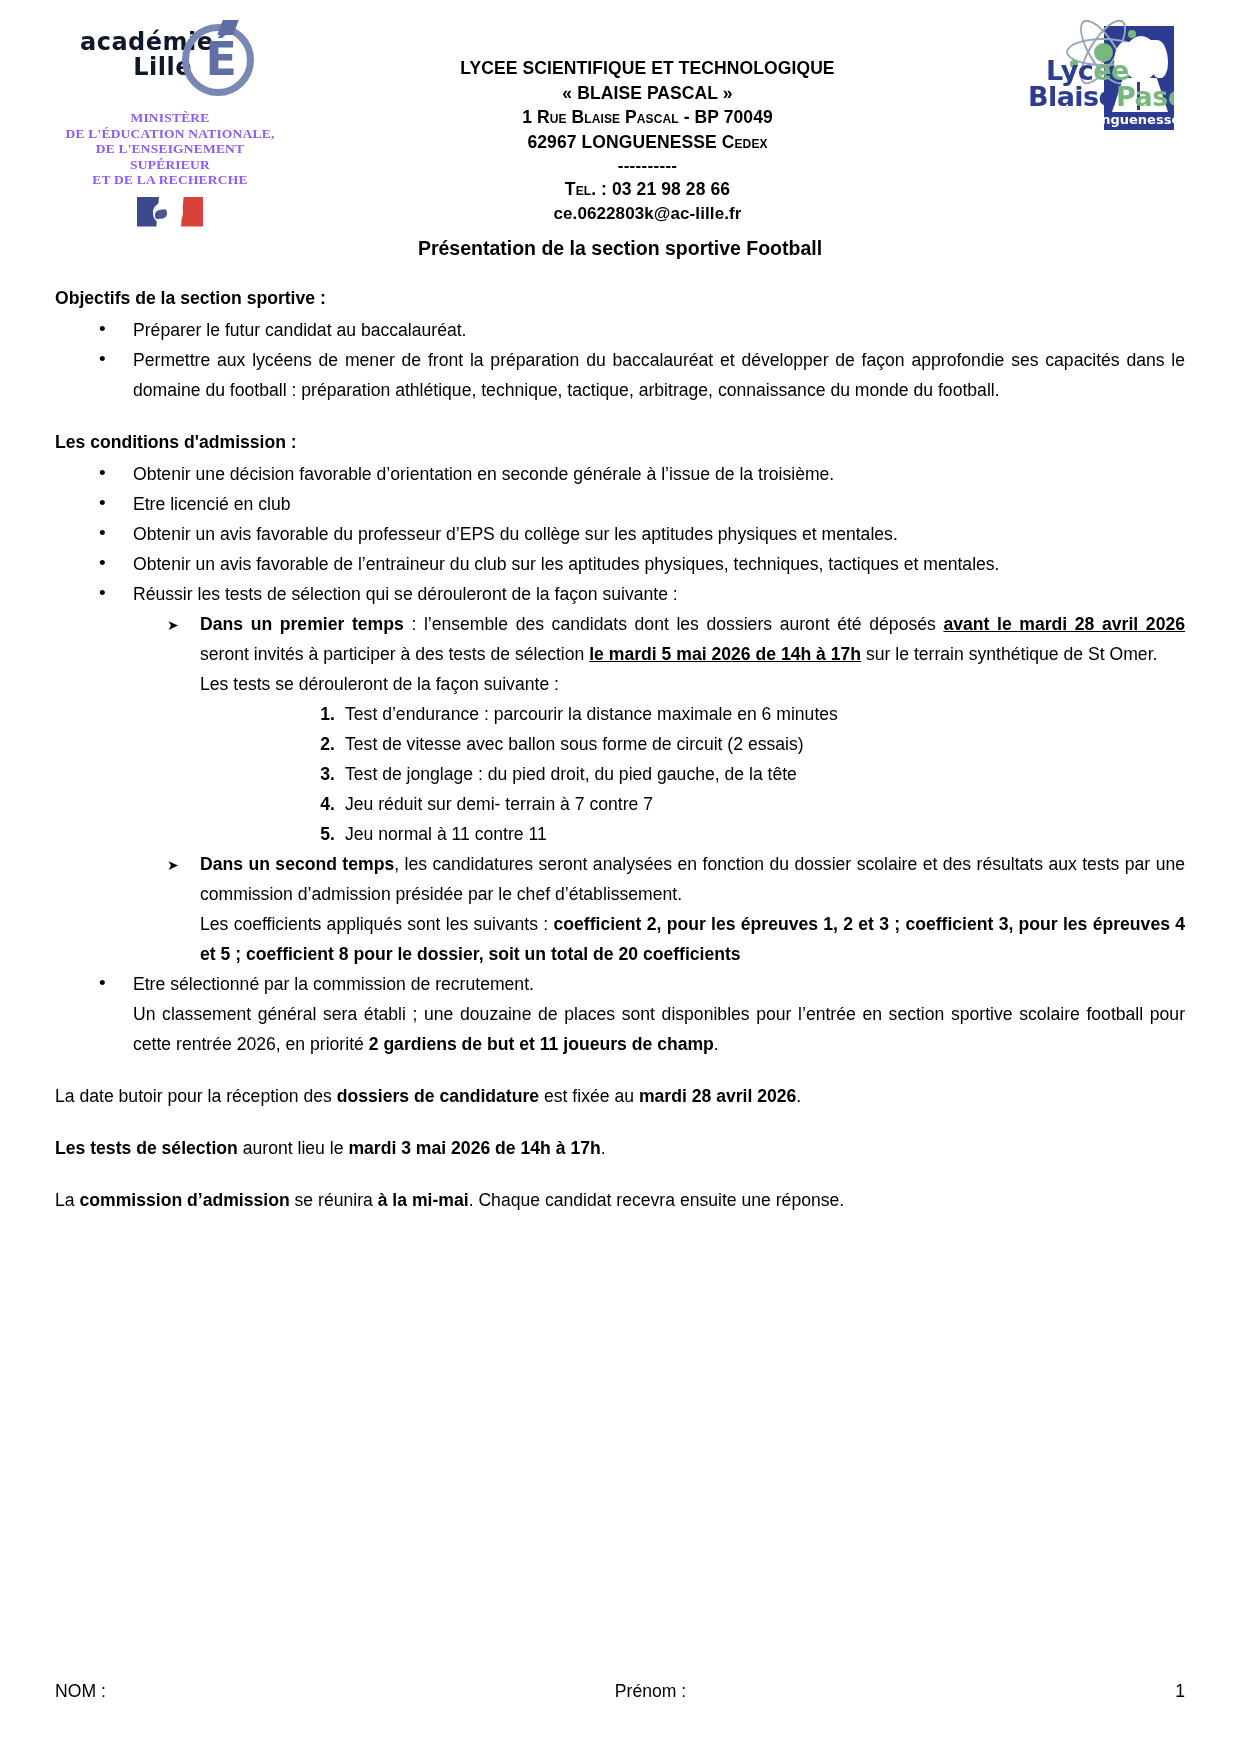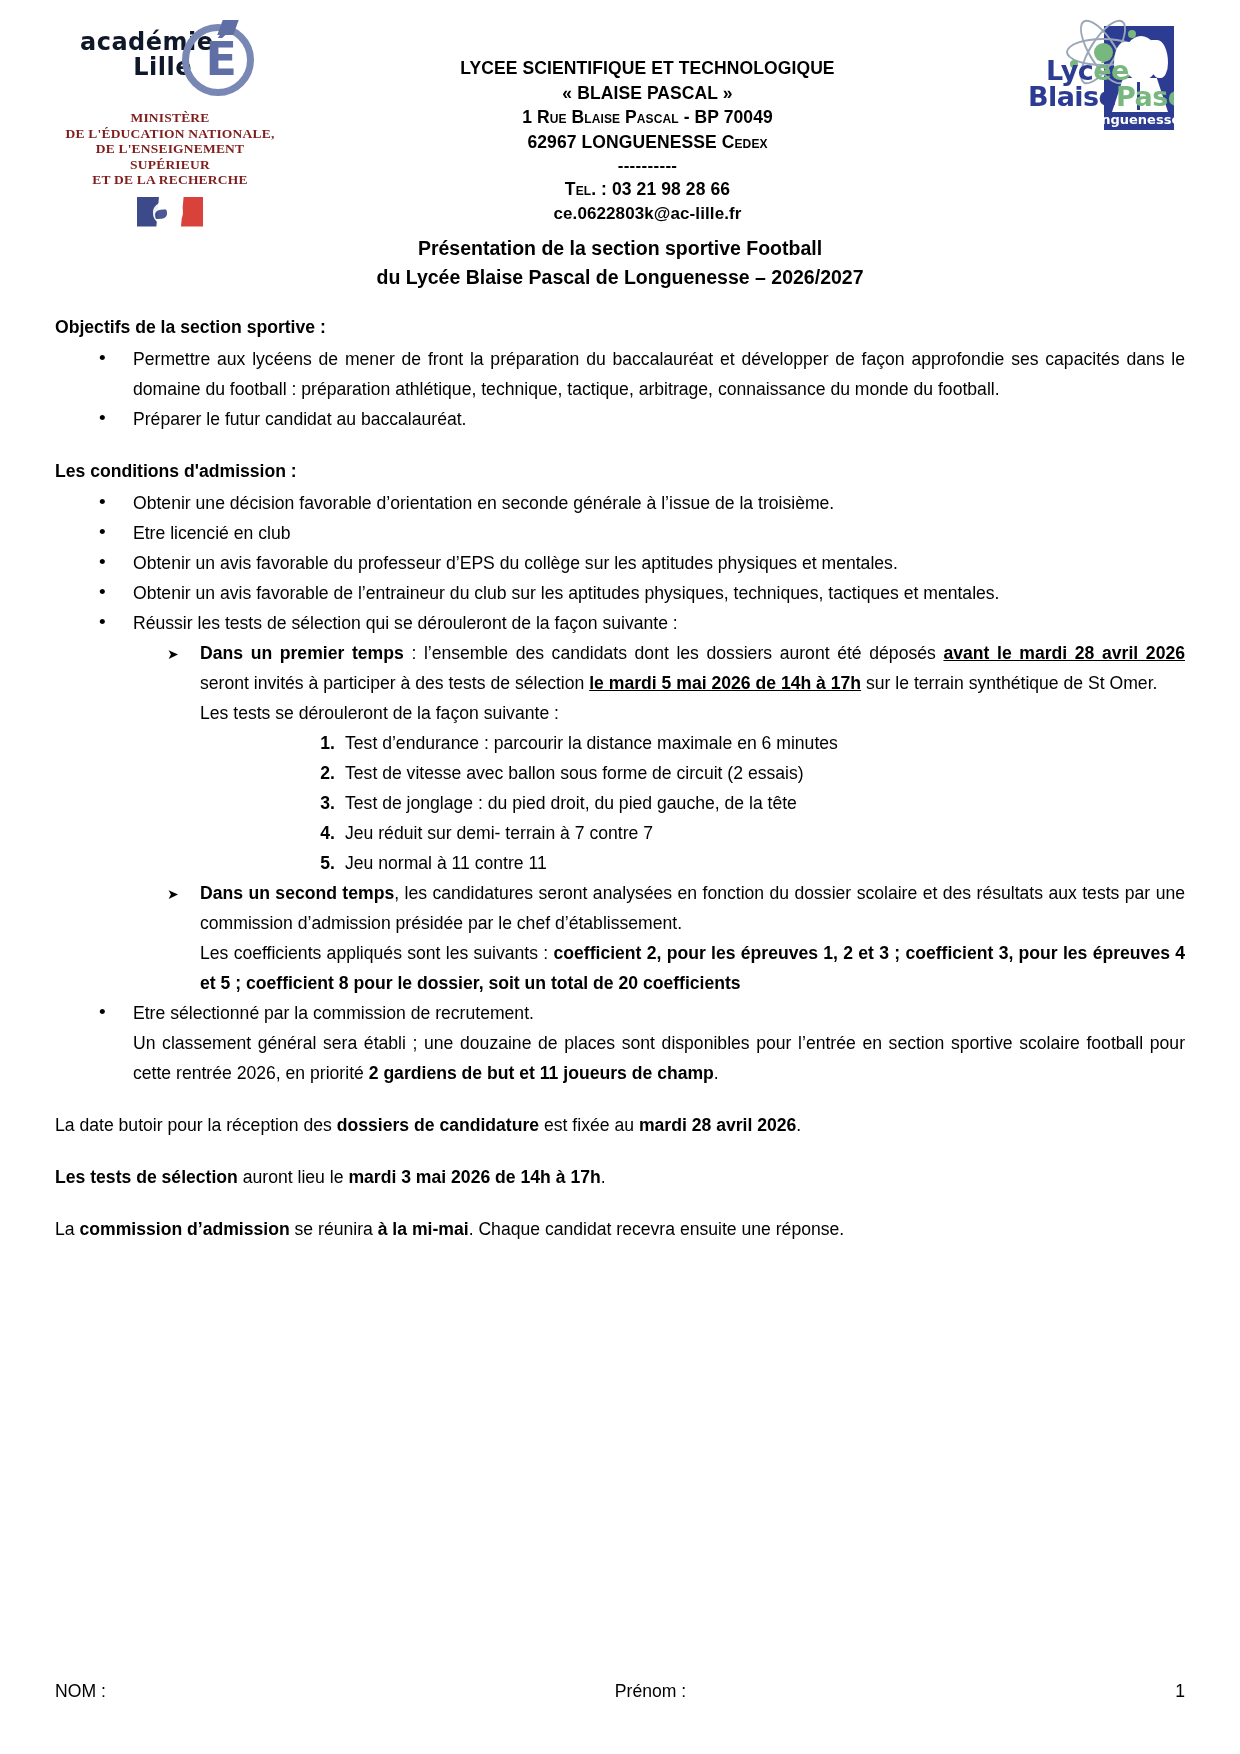--- a/index.html
+++ b/index.html
@@ -87,21 +87,21 @@
     background: #5f6fa5;
     transform: skewX(-20deg);
   }
   .logo-academie .ministere {
     margin-top: 10px;
     font-family: "Liberation Serif", serif;
     font-size: 13.5px;
     line-height: 15.5px;
     font-weight: 700;
     letter-spacing: .2px;
-    color: #7f1d1d;
+    color: #8b5cf6;
   }
   .logo-academie .flag {
     margin: 9px auto 0;
     width: 66px;
     height: 30px;
     position: relative;
     display: flex;
   }
   .logo-academie .flag .b {
     flex: 1;
@@ -478,29 +478,28 @@
           <span class="a">Blaise</span><span class="b">Pascal</span>
         </div>
         <div class="bp-l3">Longuenesse</div>
       </div>
     </div>
 
   </div>
 
   <div class="doc-title">
     <div>Présentation de la section sportive Football</div>
-    <div>du Lycée Blaise Pascal de Longuenesse – 2026/2027</div>
   </div>
 
   <div class="body">
 
     <div class="h-sec">Objectifs de la section sportive :</div>
     <ul class="bl">
+      <li class="bullet">Préparer le futur candidat au baccalauréat.</li>
       <li class="bullet">Permettre aux lycéens de mener de front la préparation du baccalauréat et développer de façon approfondie ses capacités dans le domaine du football : préparation athlétique, technique,  tactique, arbitrage, connaissance du monde du football.</li>
-      <li class="bullet">Préparer le futur candidat au baccalauréat.</li>
     </ul>
 
     <div class="h-sec sp-before">Les conditions d'admission :</div>
     <ul class="bl">
       <li class="bullet">Obtenir une décision favorable d’orientation en seconde générale à l’issue de la troisième.</li>
       <li class="bullet">Etre licencié en club</li>
       <li class="bullet">Obtenir un avis favorable du professeur d’EPS du collège sur les aptitudes physiques et mentales.</li>
       <li class="bullet">Obtenir un avis favorable de l’entraineur du club sur les aptitudes physiques, techniques, tactiques  et mentales.</li>
       <li class="bullet">Réussir les tests de sélection qui se dérouleront de la façon suivante :</li>
     </ul>

